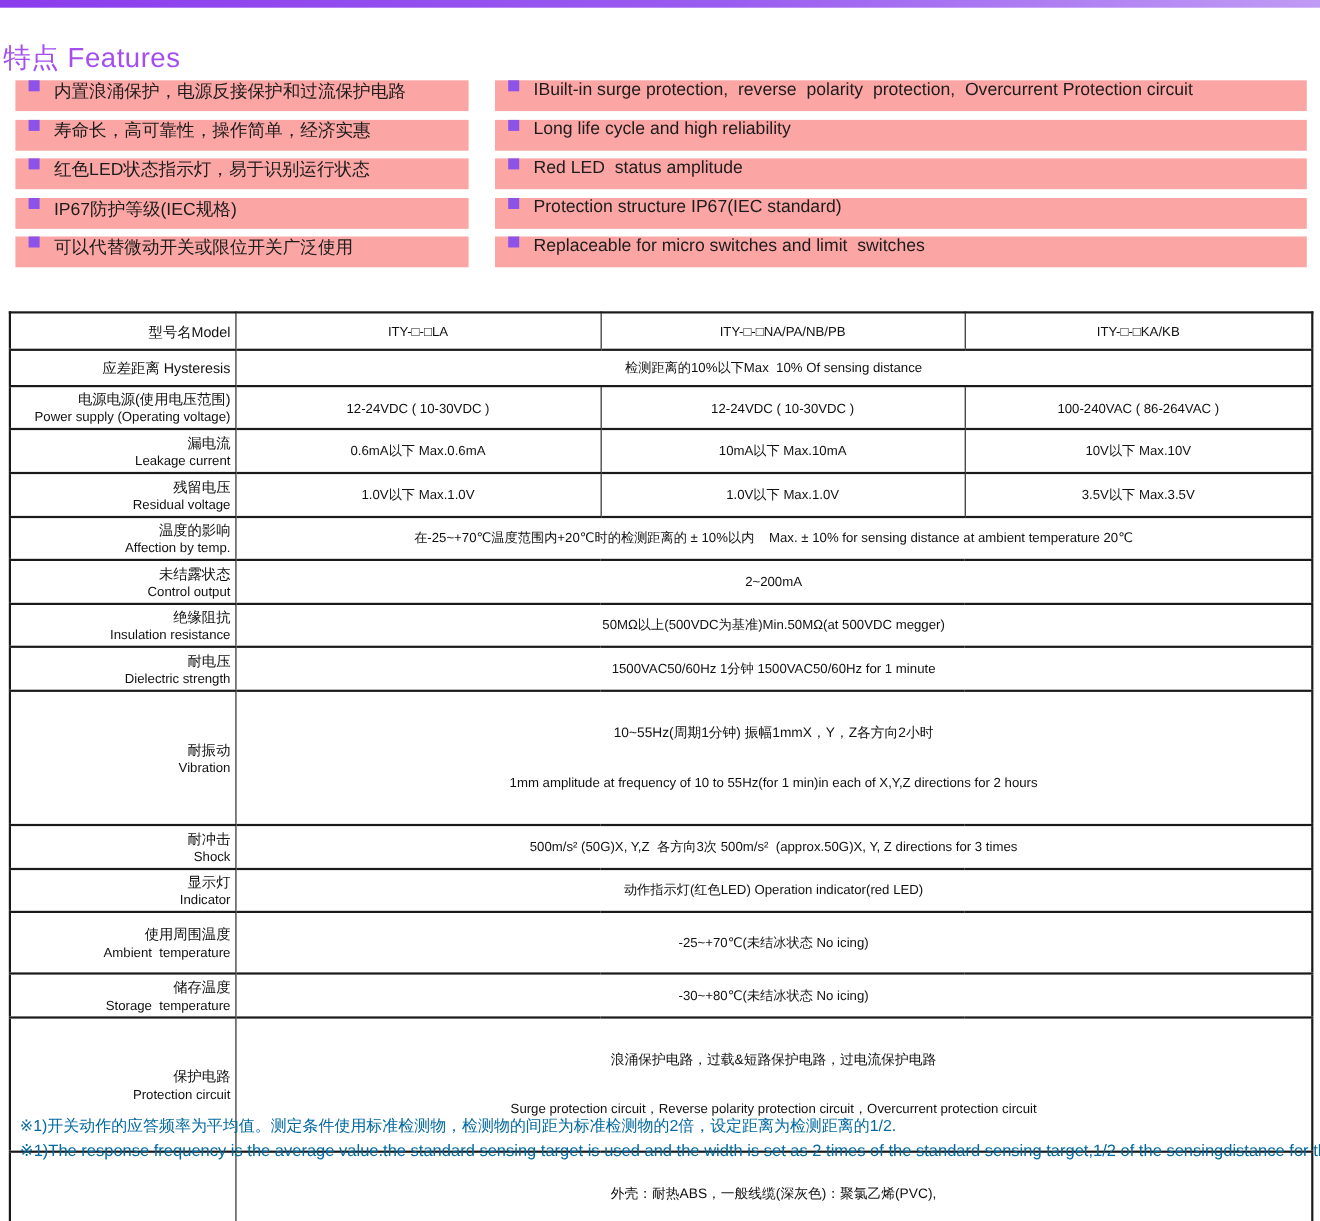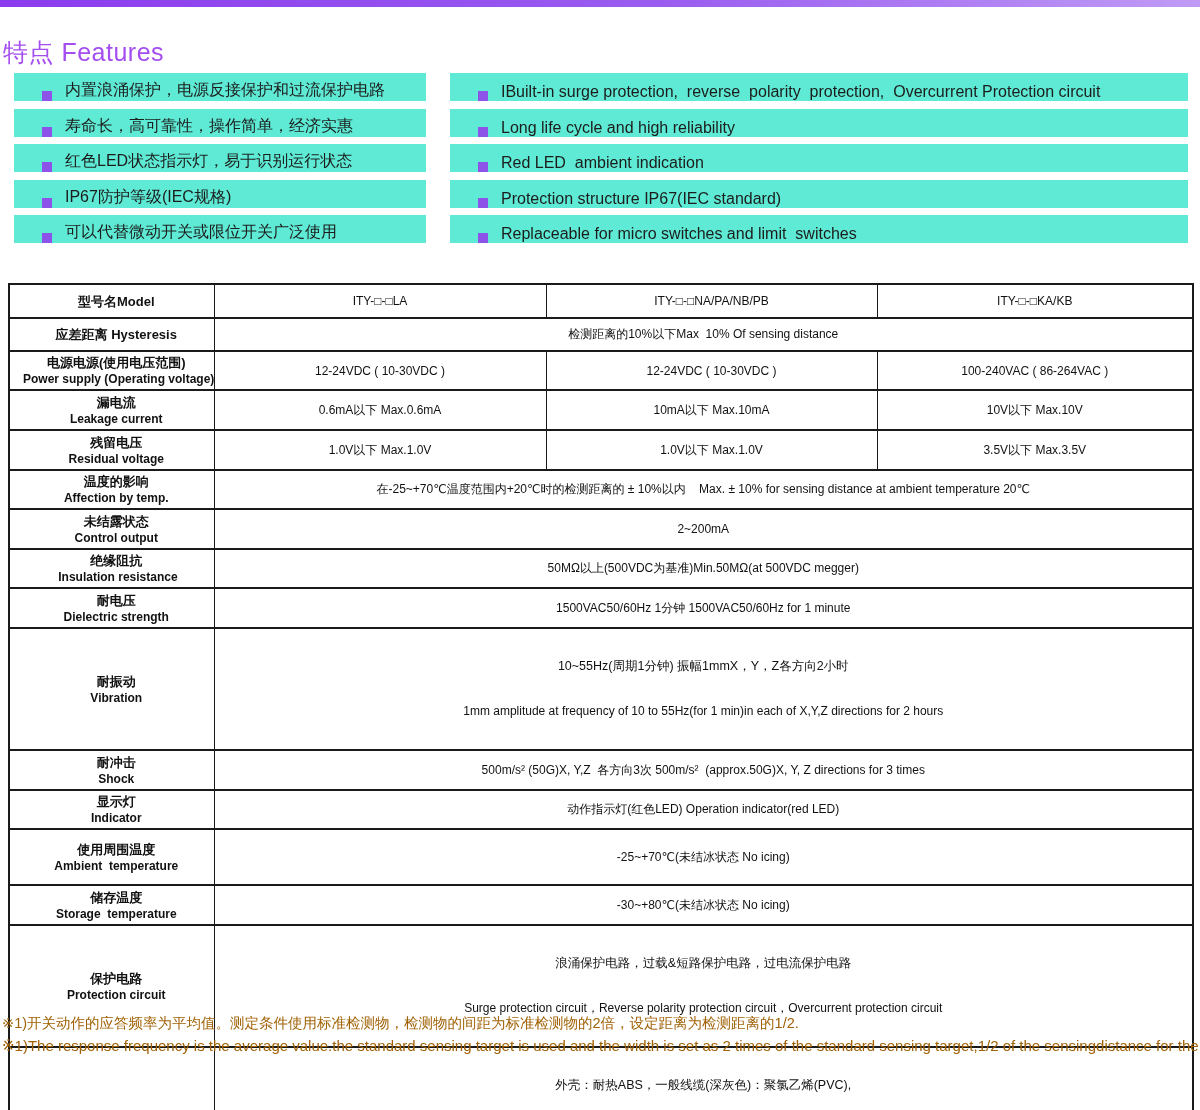--- a/index.html
+++ b/index.html
@@ -2,38 +2,38 @@
 <html><head>
 <meta charset="utf-8">
 <style>
   * { margin:0; padding:0; box-sizing:border-box; }
   html,body { width:1200px; height:1110px; background:#ffffff; overflow:hidden;
     font-family:"Liberation Sans","DejaVu Sans",sans-serif; color:#111; }
   .topbar { position:absolute; left:0; top:0; width:1200px; height:7px;
     background:linear-gradient(90deg,#8b3ced 0%,#9a5cf0 55%,#c09bf5 100%); }
   .page-title { position:absolute; left:3px; top:36px; font-size:25px; color:#a44df0;
     letter-spacing:0.5px; white-space:pre;text-align:right; }
-  .feat-row { position:absolute; height:28px; background:#5eead4; display:flex;
-    align-items:flex-end; padding-left:28px; }
+  .feat-row { position:absolute; height:28px; background:#fca5a5; display:flex;
+    align-items:flex-start; padding-left:12px; }
   .feat-left { left:14px; width:412px; }
   .feat-right { left:450px; width:738px; }
   .bullet { width:10px; height:10px; background:#8d52e8; flex:0 0 auto; margin-right:13px; }
   .feat-text { font-size:16px; color:#1c1c1c; white-space:pre; }
   .spec-table { position:absolute; left:8px; top:283px; width:1184px;
     border-collapse:collapse; table-layout:fixed; border:2px solid #1a1a1a; }
   .spec-table td { border:1px solid #1a1a1a; border-bottom-width:2px;
     font-size:12px; color:#111; vertical-align:middle; overflow:hidden; }
-  td.lbl { text-align:center; padding:2px 4px 2px 13px;font-weight:bold; }
+  td.lbl { text-align:right; padding:2px 4px 2px 13px; }
   td.val { text-align:center; padding:1px 4px; white-space:pre-wrap; }
   .zh { font-size:13px; line-height:17px; white-space:pre; }
   .en { font-size:12px; line-height:16px; white-space:pre; }
   .l1 { font-size:12.5px; line-height:17px; white-space:pre; }
   .l2 { font-size:12px; line-height:17px; white-space:pre; }
   .model { font-size:12.5px; }
-  .fn { position:absolute; left:2px; white-space:pre; color:#a16207; }
+  .fn { position:absolute; left:18px; white-space:pre; color:#0369a1; }
   .fn-zh { top:1014px; font-size:14.5px; }
   .fn-en { top:1037px; font-size:15px; }
 </style>
 </head>
 <body>
 
 <div class="topbar"></div>
 
 <div class="page-title">特点 Features</div>
 
@@ -61,21 +61,21 @@
 <div class="feat-row feat-right" style="top:73px">
   <span class="bullet"></span>
   <span class="feat-text">IBuilt-in surge protection,  reverse  polarity  protection,  Overcurrent Protection circuit</span>
 </div>
 <div class="feat-row feat-right" style="top:109px">
   <span class="bullet"></span>
   <span class="feat-text">Long life cycle and high reliability</span>
 </div>
 <div class="feat-row feat-right" style="top:144px">
   <span class="bullet"></span>
-  <span class="feat-text">Red LED  ambient indication</span>
+  <span class="feat-text">Red LED  status amplitude</span>
 </div>
 <div class="feat-row feat-right" style="top:180px">
   <span class="bullet"></span>
   <span class="feat-text">Protection structure IP67(IEC standard)</span>
 </div>
 <div class="feat-row feat-right" style="top:215px">
   <span class="bullet"></span>
   <span class="feat-text">Replaceable for micro switches and limit  switches</span>
 </div>
 

